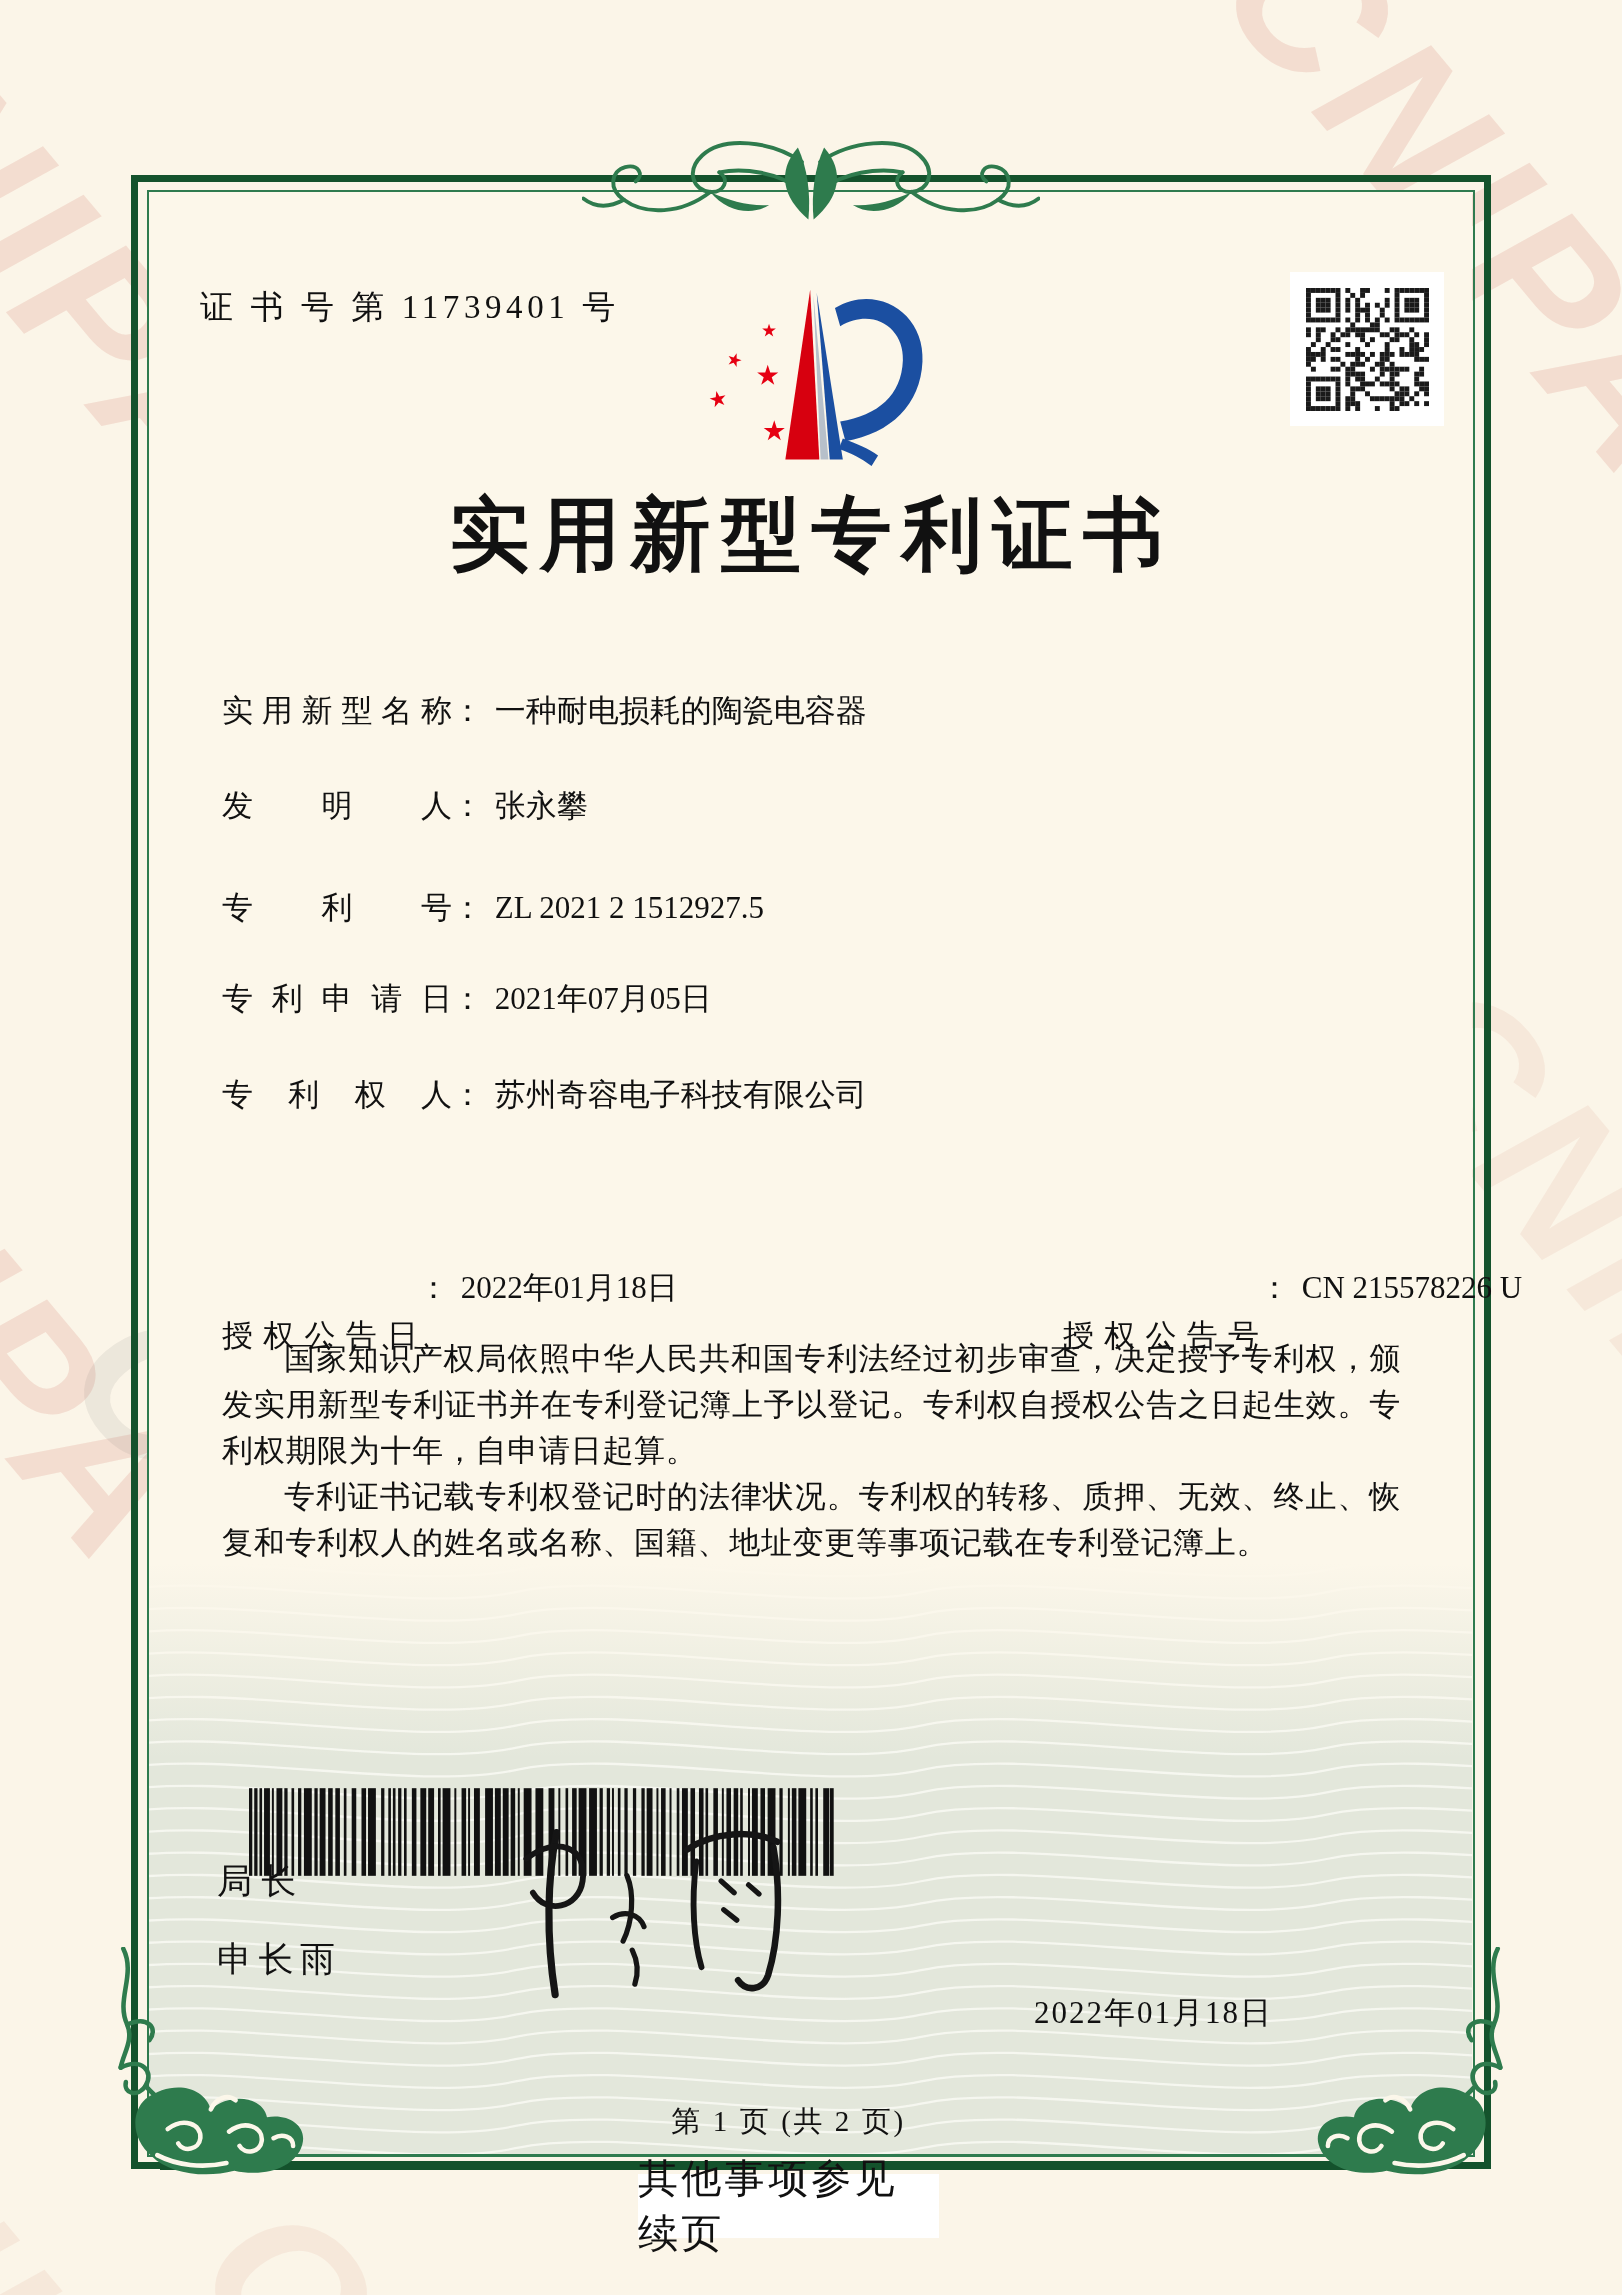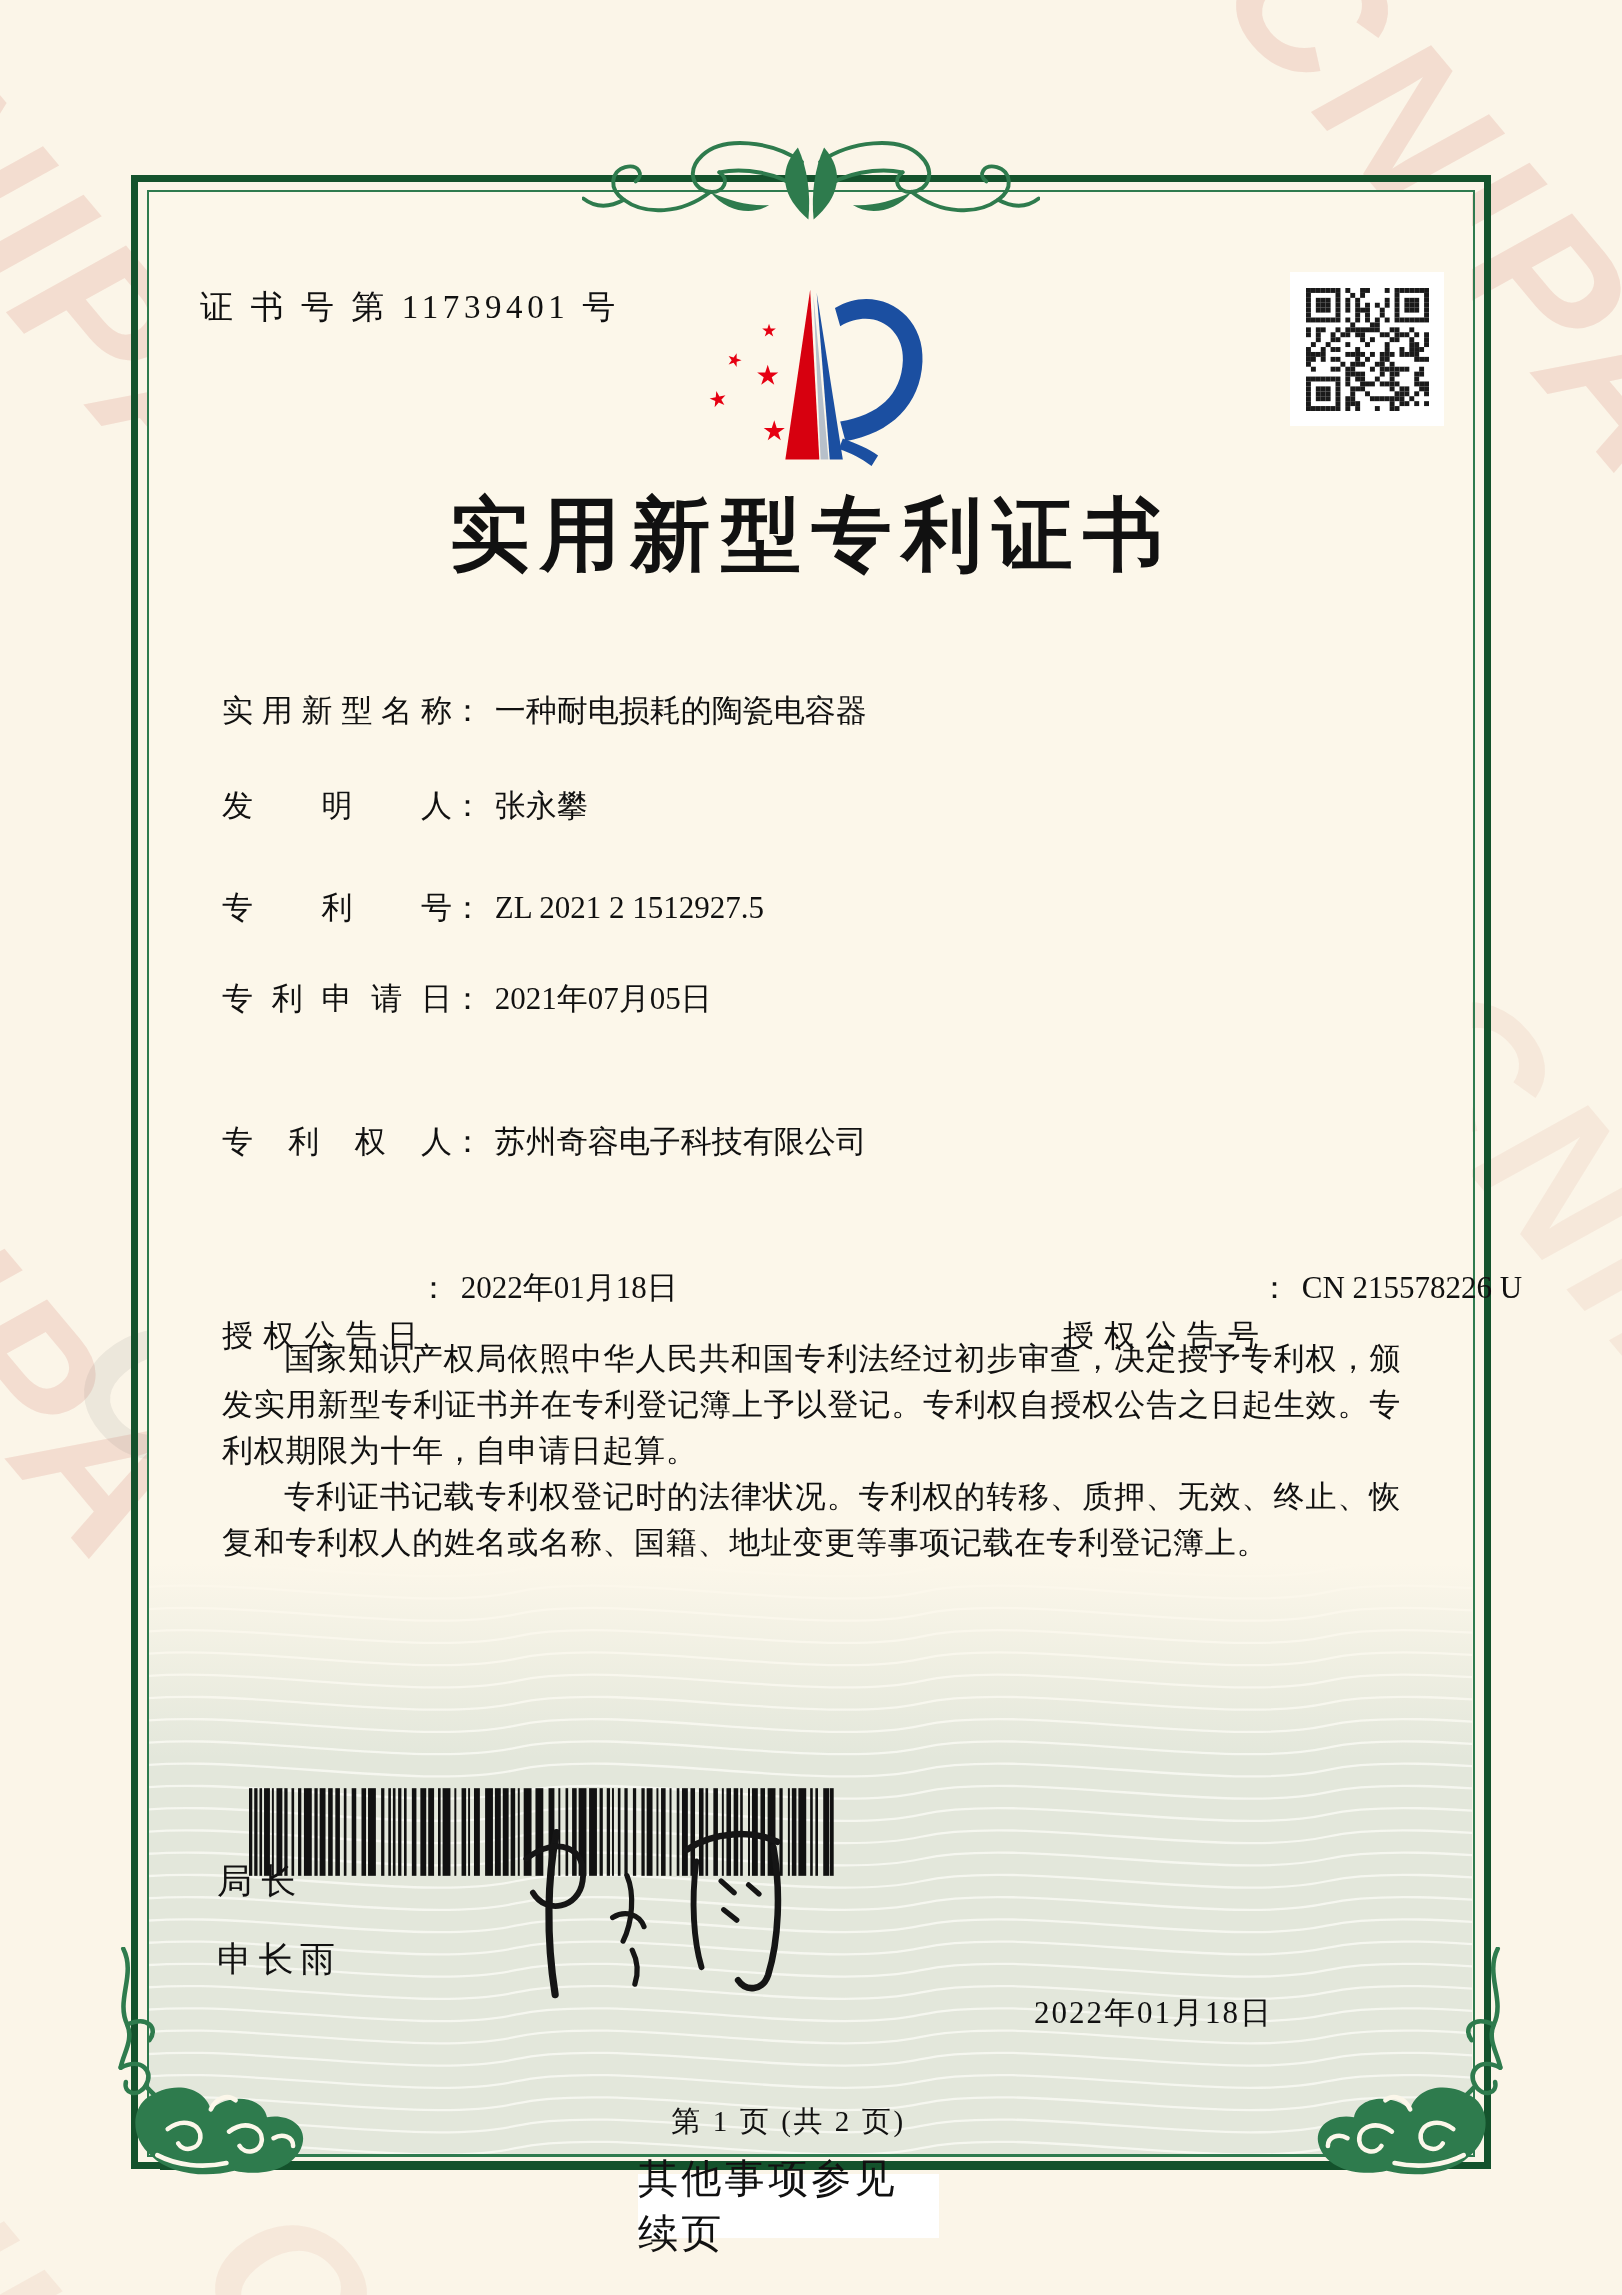--- a/index.html
+++ b/index.html
@@ -487,21 +487,21 @@
   </div>
   <div class="frow" style="top:785px;">
     <span class="flabel">发明人</span><span class="fcolon">：</span><span class="fvalue">张永攀</span>
   </div>
   <div class="frow" style="top:887px;">
     <span class="flabel">专利号</span><span class="fcolon">：</span><span class="fvalue">ZL 2021 2 1512927.5</span>
   </div>
   <div class="frow" style="top:978px;">
     <span class="flabel">专利申请日</span><span class="fcolon">：</span><span class="fvalue">2021年07月05日</span>
   </div>
-  <div class="frow" style="top:1074px;margin-top:47px;">
+  <div class="frow" style="top:1074px;">
     <span class="flabel">专利权人</span><span class="fcolon">：</span><span class="fvalue">苏州奇容电子科技有限公司</span>
   </div>
 
   <div class="frow" style="top:1267px;width:1276px;">
     <span class="flabel5">授权公告日</span><span class="fcolon">：</span><span>2022年01月18日</span>
     <span class="grant2">
       <span class="flabel5">授权公告号</span><span class="fcolon">：</span><span>CN 215578226 U</span>
     </span>
   </div>
 

